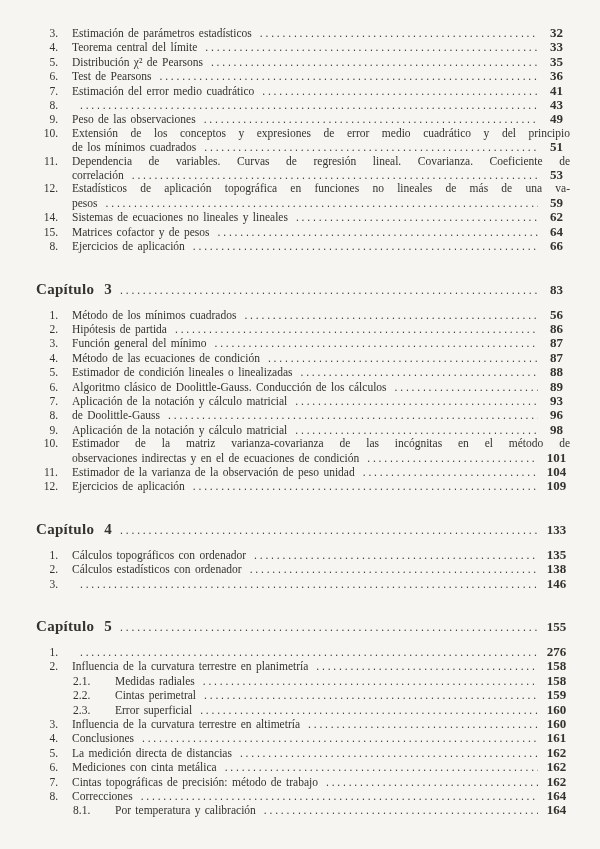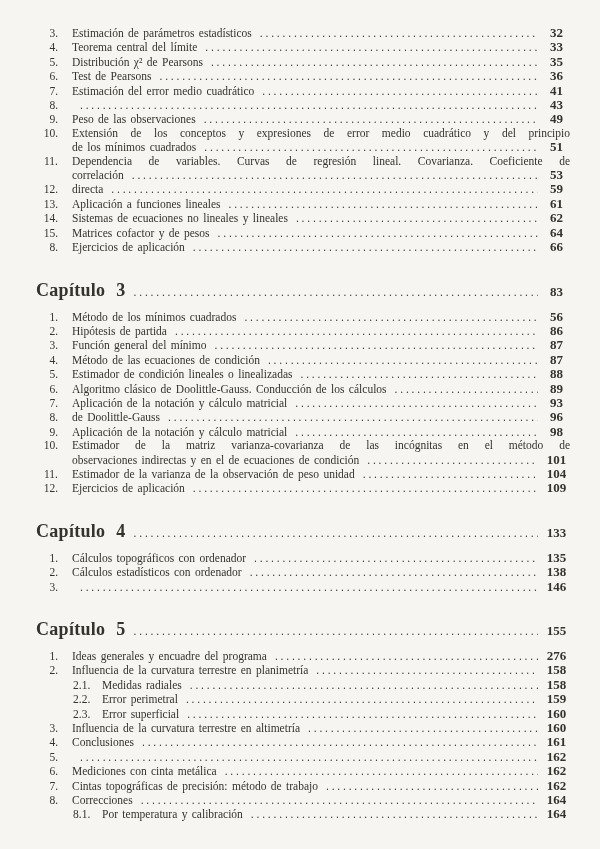--- a/index.html
+++ b/index.html
@@ -31,38 +31,38 @@
   }
 
   
   .chapter-row {
     margin-top: 26px;
     margin-bottom: 9px;
     line-height: 18px;
   }
   .chapter-title {
     font-weight: bold;
-    font-size: 18px;
+    font-size: 15px;
     letter-spacing: 0.3px;
     word-spacing: 6px;
     white-space: nowrap;
   }
 
   
   .item-row .num {
     flex: 0 0 22px;
     text-align: right;
     margin-right: 14px;
     white-space: nowrap;
   }
   .item-row.sub { margin-left: 37px; }
   .item-row.sub .num {
     flex: 0 0 23px;
     text-align: left;
-    margin-right: 6px;
+    margin-right: 19px;
   }
   .content {
     flex: 1;
     min-width: 0;
     display: block;
   }
   .line { display: block; }
   .line.fill {
     text-align: justify;
     text-align-last: justify;
@@ -189,34 +189,25 @@
             <span class="line last">
               <span class="t">correlación</span>
               <span class="dots"></span>
               <span class="pg">53</span>
             </span>
           </span>
         </div>
         <div class="row item-row">
           <span class="num">12.</span>
           <span class="content">
-            <span class="line last">
-              <span class="t">directa</span>
+            <span class="line fill">Estadísticos de aplicación topográfica en funciones no lineales de más de una va-</span>
+            <span class="line last">
+              <span class="t">pesos</span>
               <span class="dots"></span>
               <span class="pg">59</span>
-            </span>
-          </span>
-        </div>
-        <div class="row item-row">
-          <span class="num">13.</span>
-          <span class="content">
-            <span class="line last">
-              <span class="t">Aplicación a funciones lineales</span>
-              <span class="dots"></span>
-              <span class="pg">61</span>
             </span>
           </span>
         </div>
         <div class="row item-row">
           <span class="num">14.</span>
           <span class="content">
             <span class="line last">
               <span class="t">Sistemas de ecuaciones no lineales y lineales</span>
               <span class="dots"></span>
               <span class="pg">62</span>
@@ -411,21 +402,20 @@
       <section class="toc-section">
         <div class="row chapter-row">
           <span class="chapter-title">Capítulo 5</span>
           <span class="dots"></span>
           <span class="pg">155</span>
         </div>
         <div class="row item-row">
           <span class="num">1.</span>
           <span class="content">
             <span class="line last">
-              <span class="t">Ideas generales y encuadre del programa</span>
               <span class="dots"></span>
               <span class="pg">276</span>
             </span>
           </span>
         </div>
         <div class="row item-row">
           <span class="num">2.</span>
           <span class="content">
             <span class="line last">
               <span class="t">Influencia de la curvatura terrestre en planimetría</span>
@@ -441,21 +431,21 @@
               <span class="t">Medidas radiales</span>
               <span class="dots"></span>
               <span class="pg">158</span>
             </span>
           </span>
         </div>
         <div class="row item-row sub">
           <span class="num">2.2.</span>
           <span class="content">
             <span class="line last">
-              <span class="t">Error perimetral</span>
+              <span class="t">Cintas perimetral</span>
               <span class="dots"></span>
               <span class="pg">159</span>
             </span>
           </span>
         </div>
         <div class="row item-row sub">
           <span class="num">2.3.</span>
           <span class="content">
             <span class="line last">
               <span class="t">Error superficial</span>
@@ -481,20 +471,21 @@
               <span class="t">Conclusiones</span>
               <span class="dots"></span>
               <span class="pg">161</span>
             </span>
           </span>
         </div>
         <div class="row item-row">
           <span class="num">5.</span>
           <span class="content">
             <span class="line last">
+              <span class="t">La medición directa de distancias</span>
               <span class="dots"></span>
               <span class="pg">162</span>
             </span>
           </span>
         </div>
         <div class="row item-row">
           <span class="num">6.</span>
           <span class="content">
             <span class="line last">
               <span class="t">Mediciones con cinta metálica</span>

